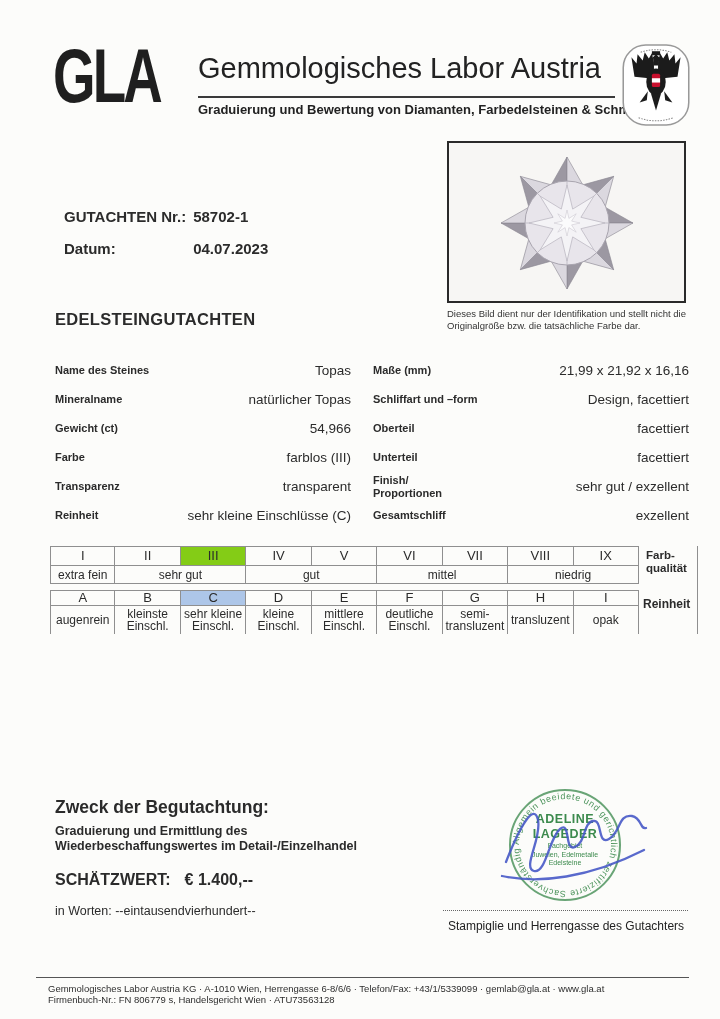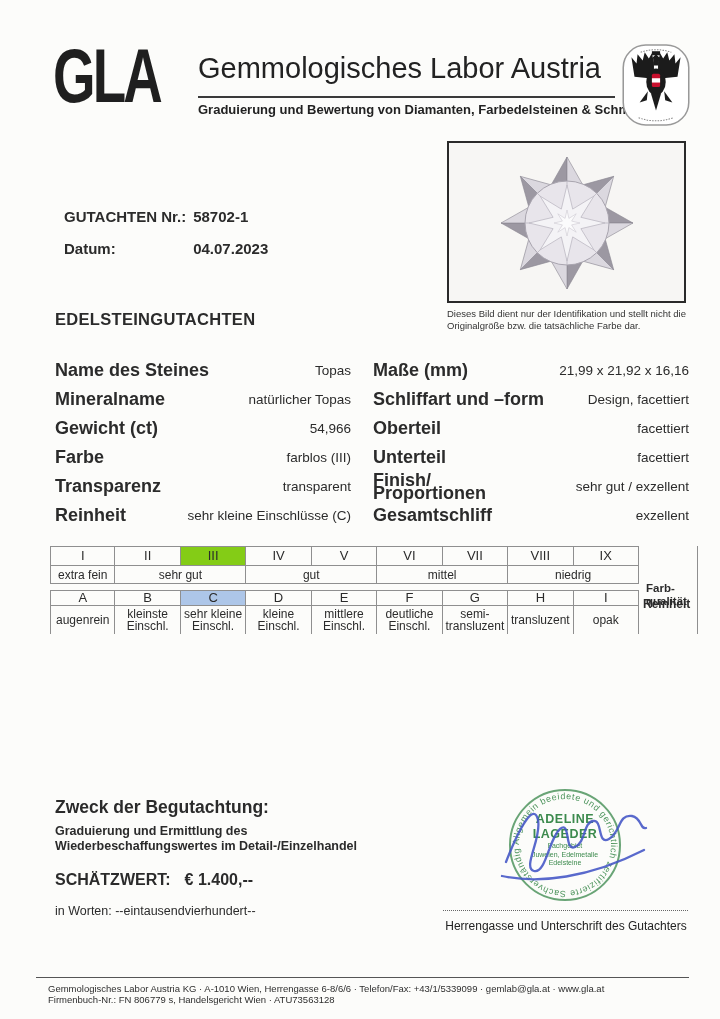--- a/index.html
+++ b/index.html
@@ -28,34 +28,34 @@
                  text-align:justify;color:#333;}
 
   
   #section-title{left:55px;top:310px;font-size:16.5px;font-weight:bold;letter-spacing:.3px;}
 
   
   .dcol{top:356px;display:grid;grid-auto-rows:29px;}
   #dcol-left{left:55px;width:296px;}
   #dcol-right{left:373px;width:316px;}
   .drow{display:flex;align-items:center;justify-content:space-between;}
-  .drow .lab{font-weight:bold;font-size:18px;white-space:pre-line;line-height:13px;}
+  .drow .lab{font-weight:bold;font-size:11px;white-space:pre-line;line-height:13px;}
   .drow .val{font-size:13.5px;text-align:right;white-space:nowrap;}
 
   
   .gtable{position:absolute;display:grid;grid-template-columns:repeat(9,1fr);left:50px;width:589px;box-sizing:border-box;}
   #colorTable{top:546px;grid-template-rows:19px 17px;border-top:1.5px solid #8f8f8f;border-bottom:1.5px solid #8f8f8f;}
   #clarityTable{top:590px;grid-template-rows:15px 28px;border-top:1.5px solid #8f8f8f;}
   .gcell{display:flex;align-items:center;justify-content:center;border-right:1.5px solid #8f8f8f;
          font-size:12px;text-align:center;line-height:12px;padding:0 1px;}
   .gcell.first{border-left:1.5px solid #8f8f8f;}
   .gcell.code{border-bottom:1.5px solid #8f8f8f;font-size:13px;}
   .gcell.hl{background:#adc6e8;}
   #grade-right-rule{left:697px;top:546px;height:88px;border-left:1.5px solid #8f8f8f;}
-  #farb-label{left:646px;top:549px;font-size:11.5px;font-weight:bold;line-height:13px;margin-top:33px;}
+  #farb-label{left:646px;top:549px;font-size:11.5px;font-weight:bold;line-height:13px;}
   #rein-label{left:643px;top:597px;font-size:12px;font-weight:bold;}
 
   
   #remarks{left:55px;top:648px;font-size:13px;}
   #remarks .lab{font-weight:bold;display:inline-block;width:130px;}
 
   
   #purpose-title{left:55px;top:797px;font-size:17.5px;font-weight:bold;}
   #purpose-lines{left:55px;top:824px;font-size:12.5px;font-weight:bold;line-height:15px;}
   #valuation{left:55px;top:871px;font-size:16px;font-weight:bold;}
@@ -282,21 +282,21 @@
   </div>
   <div class="abs" id="signature">
     <svg width="162" height="104" viewBox="0 0 162 104">
       <g fill="none" stroke="#4355c6" stroke-width="2.3" stroke-linecap="round" opacity="0.88">
         <path d="M12,74 C26,38 40,14 44,32 C48,50 28,80 40,83 C52,86 55,50 66,41 C77,32 70,64 81,59 C92,54 89,35 99,33 C109,31 103,58 115,51 C127,44 124,26 138,28 C148,30 146,42 152,40"></path>
         <path d="M8,88 C45,96 95,90 150,62"></path>
       </g>
     </svg>
   </div>
   <div class="abs" id="sig-line"></div>
-  <div class="abs" id="stamp-caption">Herrengasse und Unterschrift des Gutachters</div>
+  <div class="abs" id="stamp-caption">Stampiglie und Herrengasse des Gutachters</div>
 
   <div class="abs" id="footer-rule"></div>
   <div class="abs" id="footer-text">
     <div>Gemmologisches Labor Austria KG  ·  A-1010 Wien, Herrengasse 6-8/6/6  ·  Telefon/Fax: +43/1/5339099  ·  gemlab@gla.at  ·  www.gla.at</div>
     <div>Firmenbuch-Nr.: FN 806779 s, Handelsgericht Wien  ·  ATU73563128</div>
   </div>
 
 </div>
 
 </body></html>

